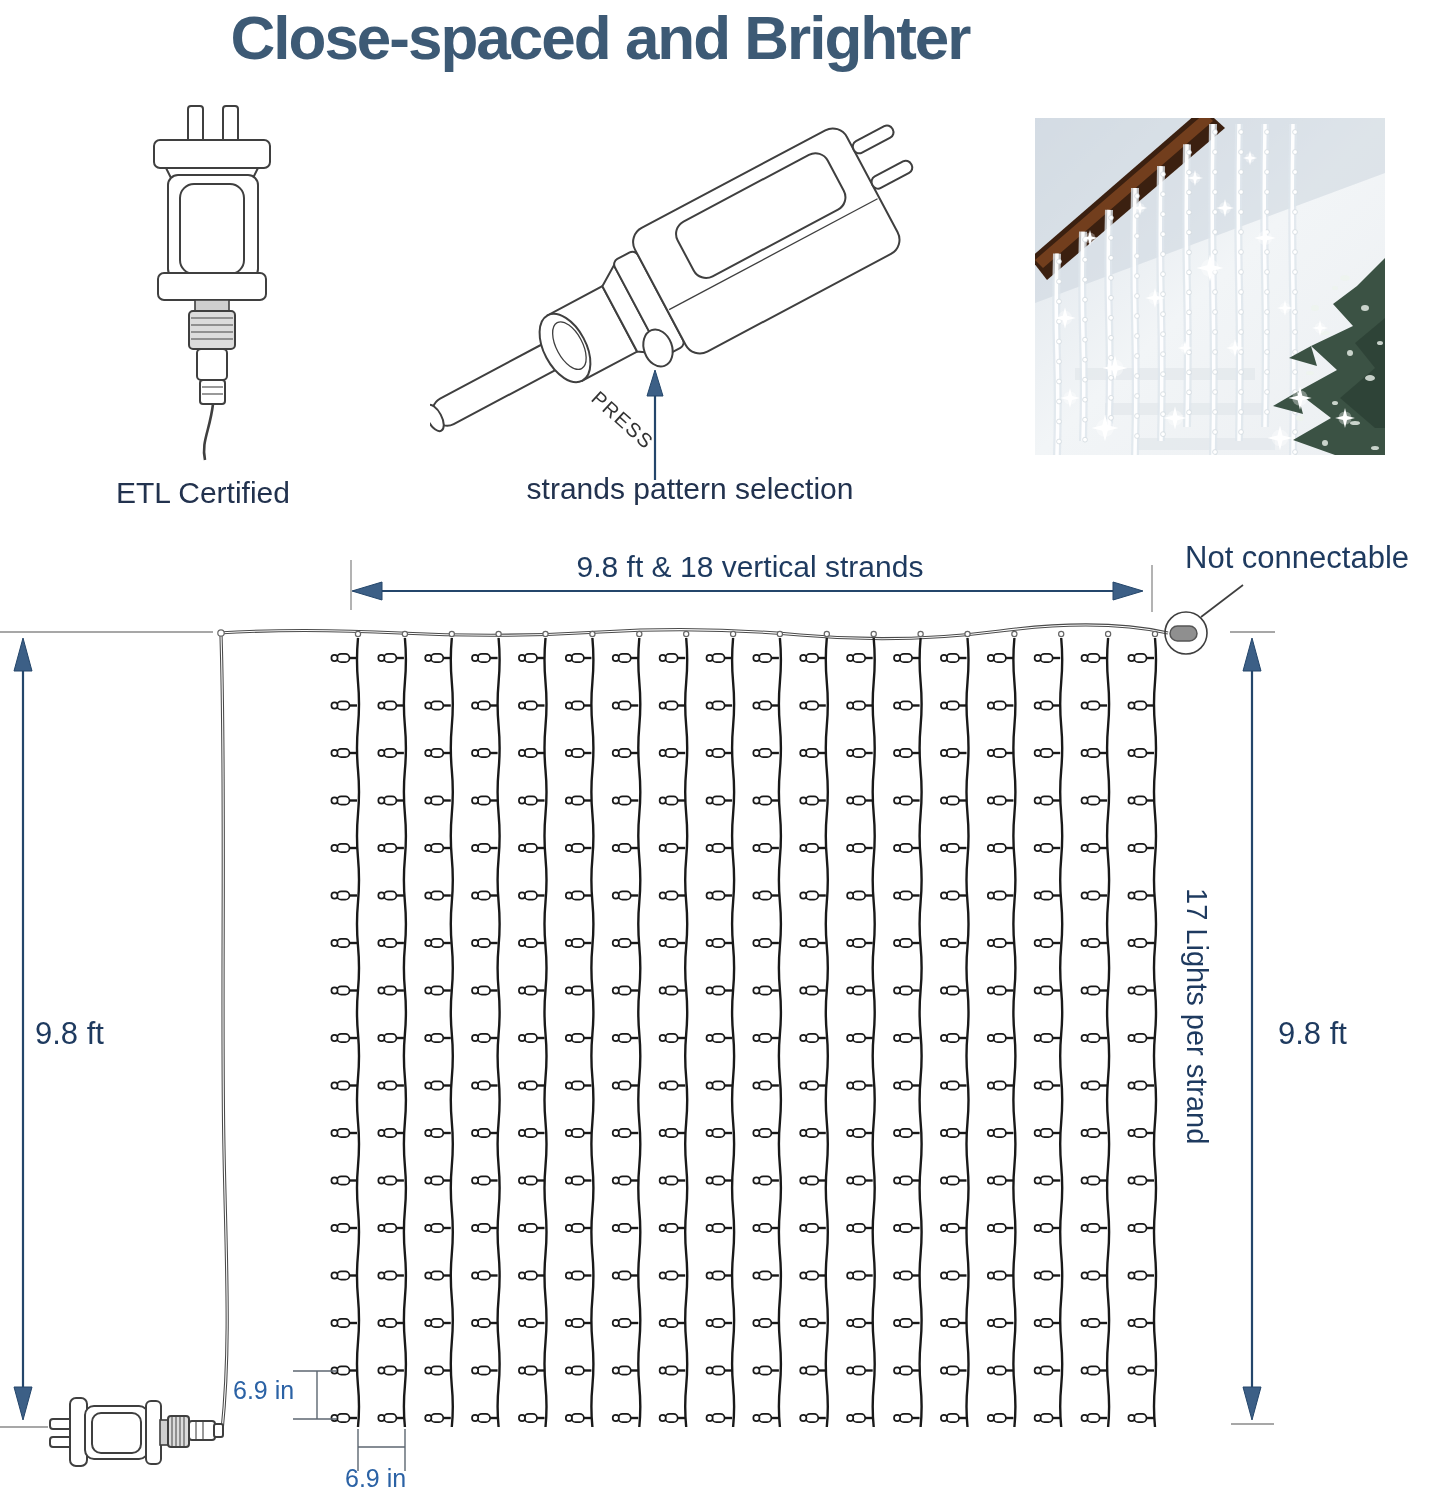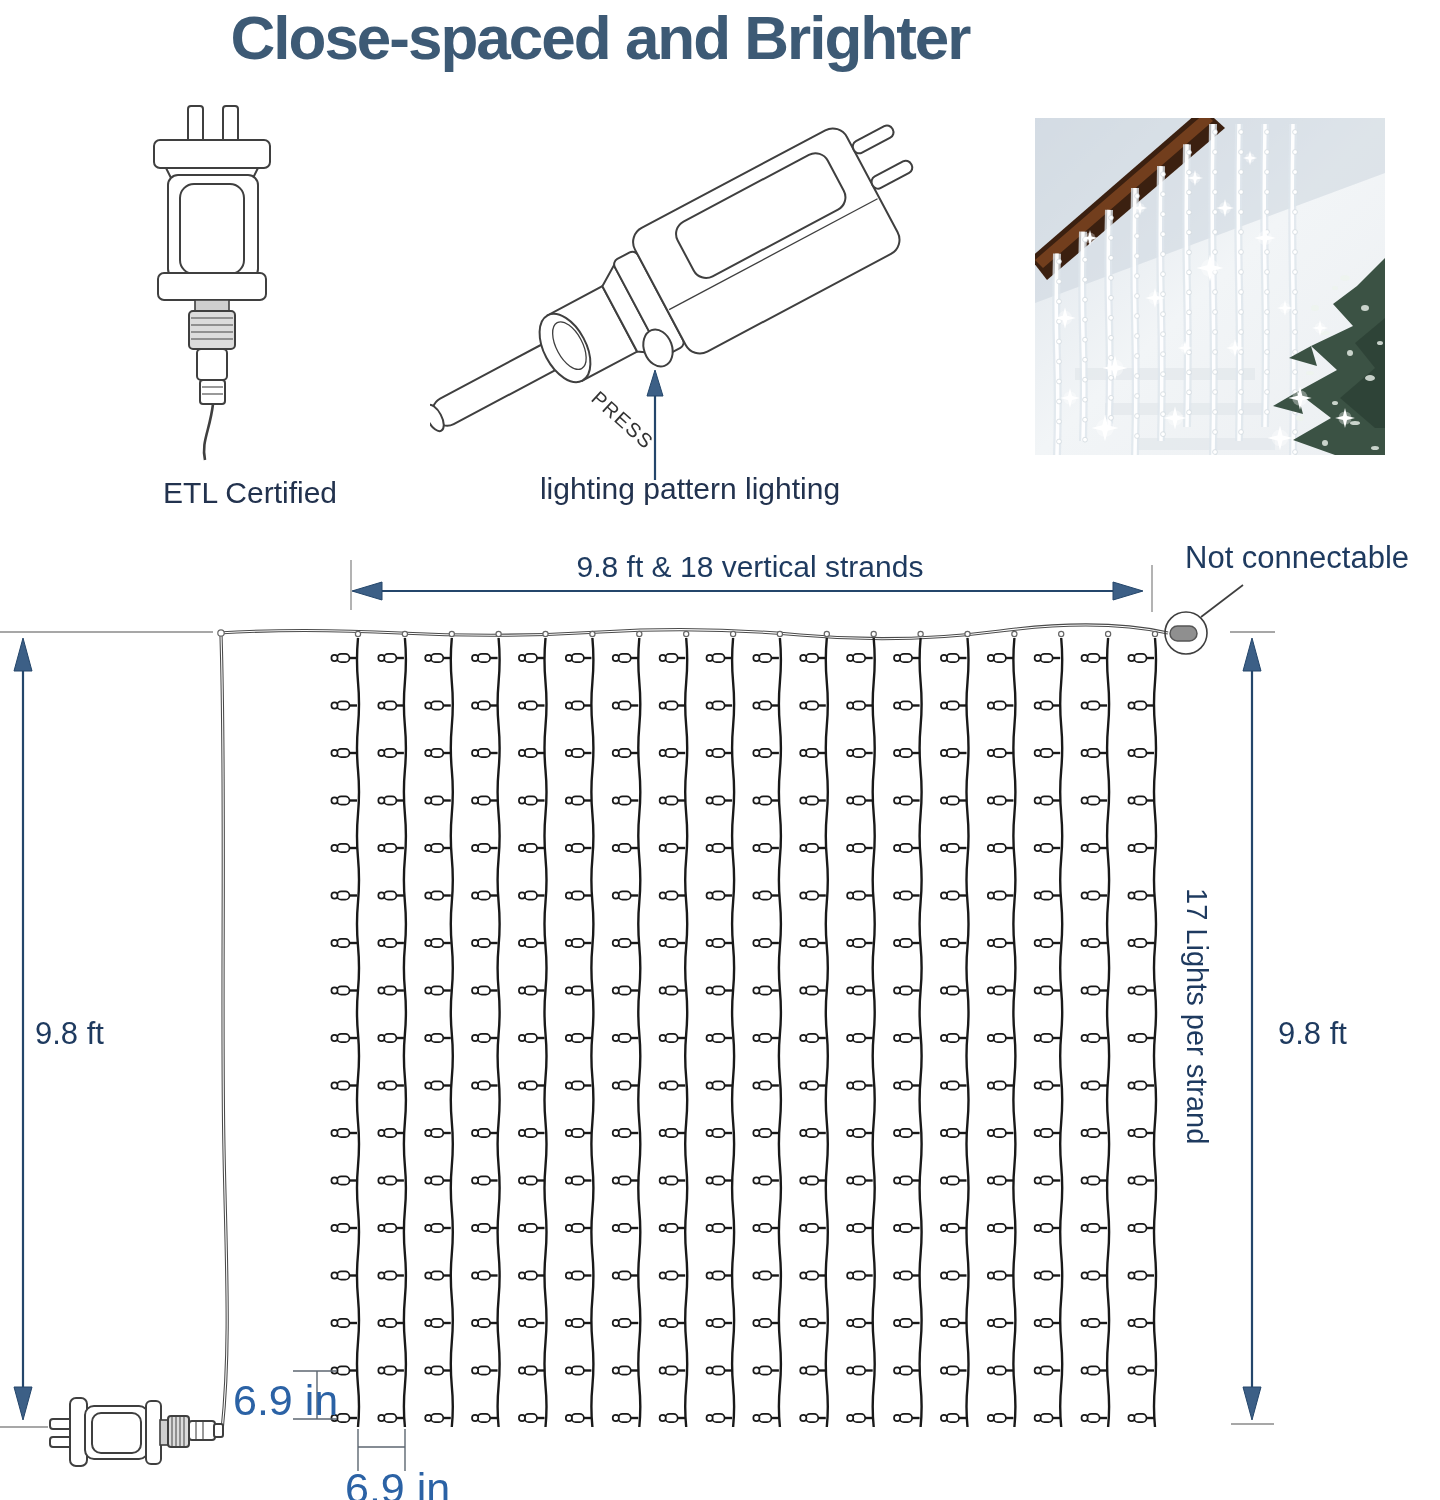--- a/index.html
+++ b/index.html
@@ -2,21 +2,21 @@
 <html style="--title: #3d5a75; --label: #22324e; --dim: #1e3a5f; --dimsmall: #2b62a5; --line: #3f3f3f; --curtain: #191919; --arrowfill: #3c5f86; --arrowstroke: #24466b;"><head>
 <meta charset="utf-8">
 <style>
   html,body{margin:0;padding:0;background:#fff;}
   .canvas{position:relative;width:1440px;height:1500px;background:#fff;overflow:hidden;
           font-family:"Liberation Sans",sans-serif;}
   .page-title{position:absolute;left:0;top:2px;width:1200px;text-align:center;
           font-size:62px;font-weight:bold;letter-spacing:-2px;color:var(--title);}
   .figlabel{position:absolute;text-align:center;font-size:30px;color:var(--label);}
   .dimtext{position:absolute;font-size:30px;color:var(--dim);white-space:nowrap;}
-  .smalldim{position:absolute;font-size:43px;color:var(--dimsmall);white-space:nowrap;text-align:center;}
+  .smalldim{position:absolute;font-size:25px;color:var(--dimsmall);white-space:nowrap;text-align:center;}
   .vtext{writing-mode:vertical-rl;}
   svg{position:absolute;}
   
   .art{fill:#fff;stroke:var(--line);stroke-width:2;}
   .art-thin{fill:none;stroke:var(--line);stroke-width:1.3;}
   .gray{fill:#dcdcdc;stroke:var(--line);stroke-width:2;}
   .gray2{fill:#cfcfcf;stroke:var(--line);stroke-width:1.6;}
   .ridge{stroke:#777;stroke-width:1.5;fill:none;}
   .thin{stroke:#8a8a8a;stroke-width:1.3;fill:none;}
   .dim{stroke:var(--arrowstroke);stroke-width:2.2;fill:none;}
@@ -54,21 +54,21 @@
       <line class="ridge" x1="91" y1="225" x2="133" y2="225"></line>
       <line class="ridge" x1="91" y1="232" x2="133" y2="232"></line>
       <line class="ridge" x1="91" y1="239" x2="133" y2="239"></line>
       <rect class="art" x="97" y="249" width="30" height="31" rx="4"></rect>
       <rect class="art" x="100" y="280" width="25" height="24" rx="3"></rect>
       <line class="ridge" x1="102" y1="287" x2="123" y2="287"></line>
       <line class="ridge" x1="102" y1="294" x2="123" y2="294"></line>
       <path class="art-thin" style="stroke-width:2.6" d="M113,304 C110,330 101,342 105,360"></path>
     </g>
   </svg>
-  <div class="figlabel" style="left:97px;top:476px;width:240px;text-align:right;">ETL Certified</div>
+  <div class="figlabel" style="left:83px;top:476px;width:240px;">ETL Certified</div>
 
   <svg style="left:430px;top:100px;" width="500" height="390" viewBox="0 0 500 390">
     <g transform="rotate(-28 150 240)">
       <rect class="art" x="-15" y="226" width="150" height="29" rx="14"></rect>
       <ellipse class="art" cx="-15" cy="240.5" rx="7" ry="14.5"></ellipse>
       <rect class="art" x="133" y="203" width="62" height="74"></rect>
       <ellipse class="art" cx="133" cy="240" rx="21" ry="37"></ellipse>
       <ellipse class="art-thin" cx="138" cy="240" rx="13" ry="26"></ellipse>
       <path class="art" d="M195,203 L215,190 L215,290 L195,277 Z"></path>
       <rect class="art" x="215" y="186" width="26" height="108" rx="6"></rect>
@@ -78,21 +78,21 @@
       <rect class="art" x="481" y="194" width="44" height="13" rx="6"></rect>
       <rect class="art" x="481" y="234" width="44" height="13" rx="6"></rect>
     </g>
     <ellipse class="art" cx="228" cy="248" rx="14" ry="19" transform="rotate(-20 228 248)"></ellipse>
     <text class="press" x="160" y="300" transform="rotate(42 160 300)">PRESS</text>
     <g>
       <line class="dim" x1="225" y1="294" x2="225" y2="380"></line>
       <polygon class="dimhead" points="225,270 217,296 233,296"></polygon>
     </g>
   </svg>
-  <div class="figlabel" style="left:470px;top:472px;width:440px;">lighting pattern lighting</div>
+  <div class="figlabel" style="left:470px;top:472px;width:440px;">strands pattern selection</div>
 
   <svg style="left:1035px;top:118px;" width="350" height="337" viewBox="0 0 350 337">
     <defs>
       <linearGradient id="pbg" x1="0" y1="0" x2="1" y2="1">
         <stop offset="0" stop-color="#dce3ea"></stop>
           <stop offset="0.5" stop-color="#f2f5f7"></stop>
         <stop offset="1" stop-color="#eceff2"></stop>
       </linearGradient>
       <path id="star" d="M0,-9 L1.8,-1.8 L9,0 L1.8,1.8 L0,9 L-1.8,1.8 L-9,0 L-1.8,-1.8 Z" fill="#fff"></path>
     </defs>

